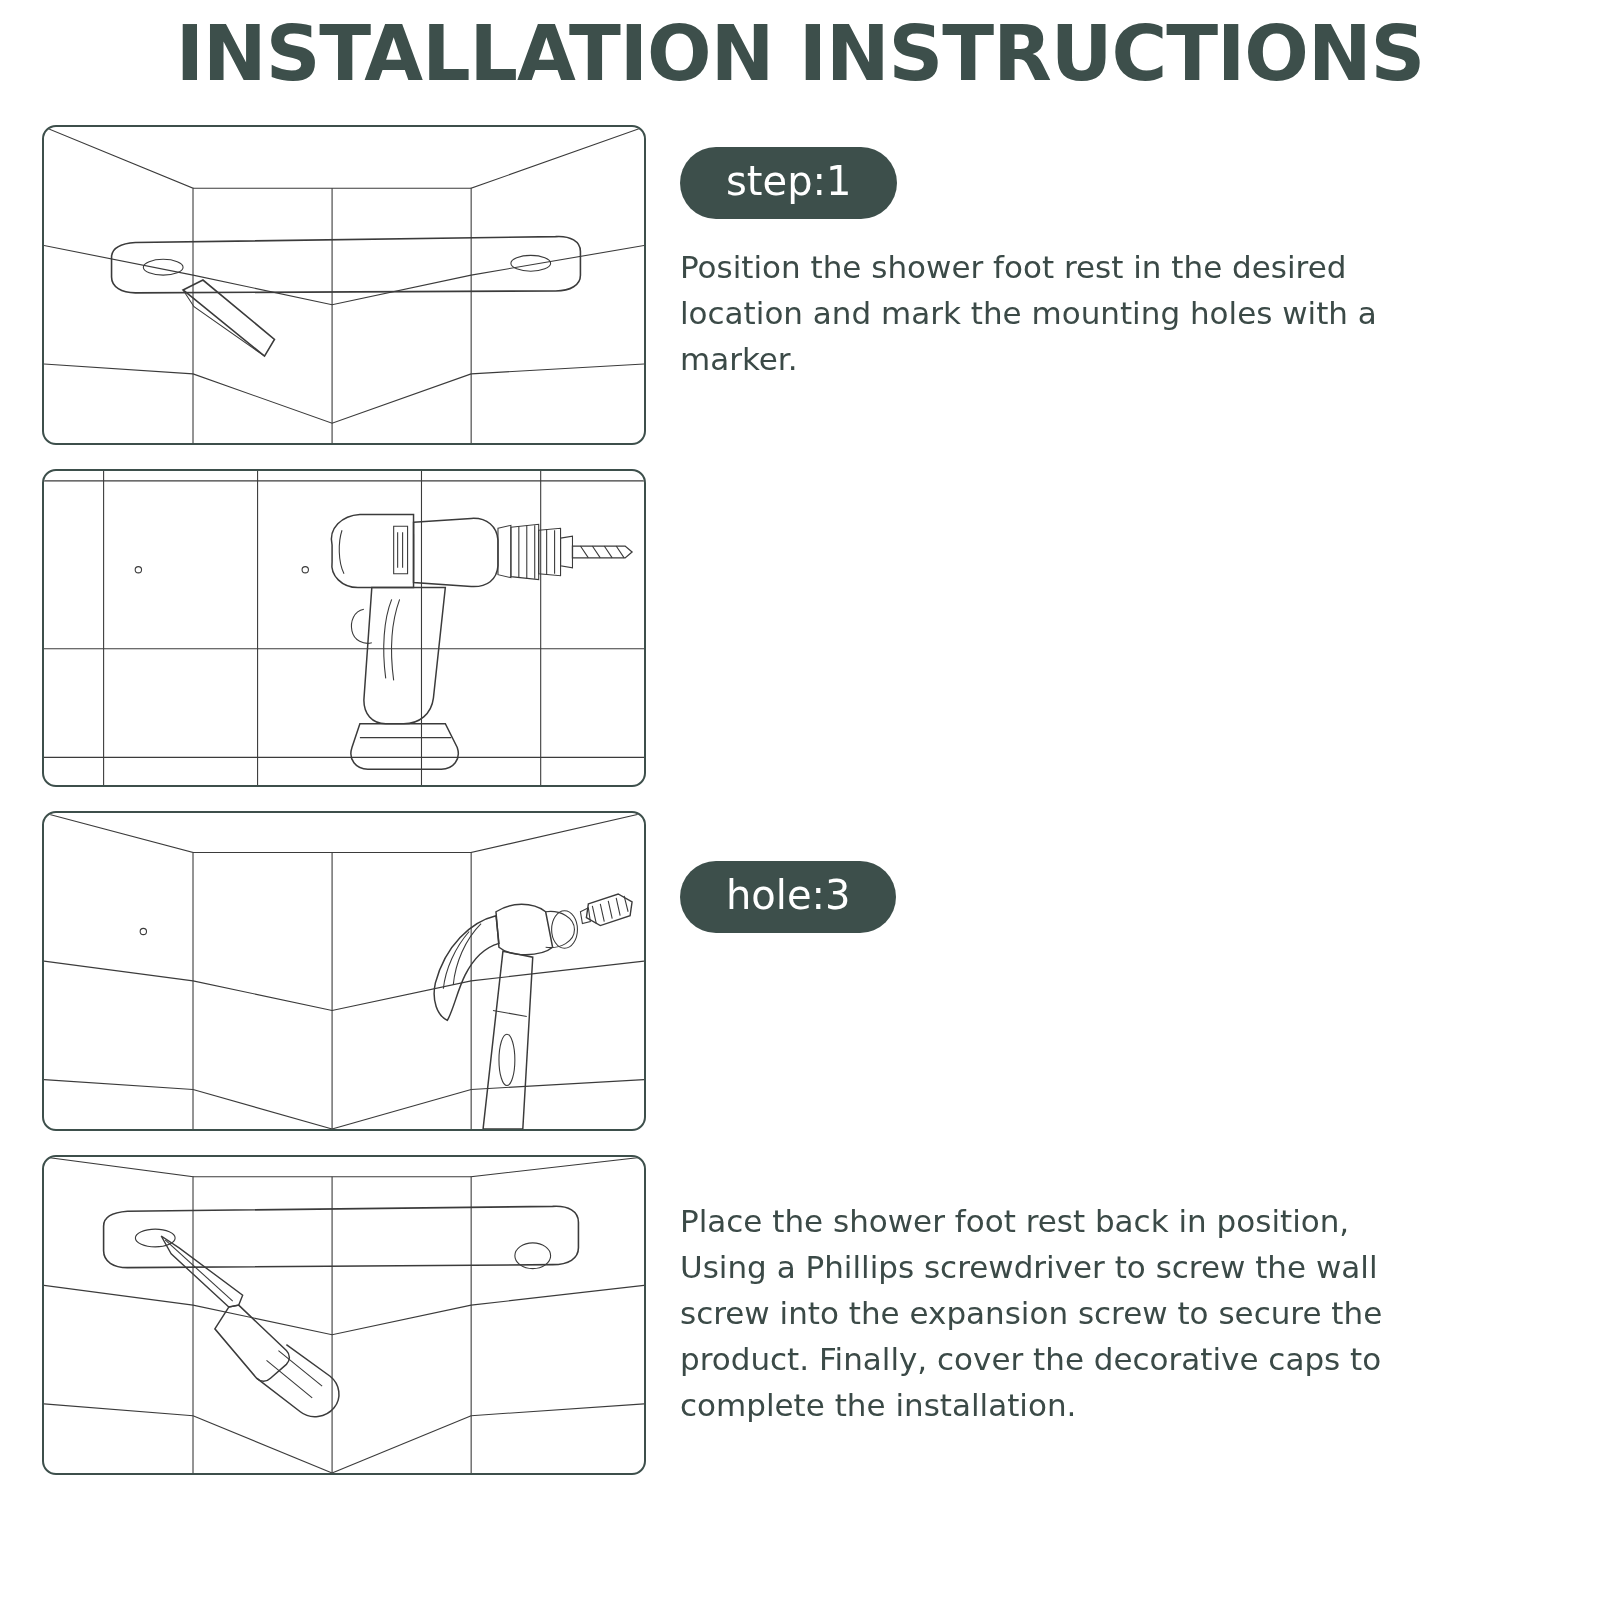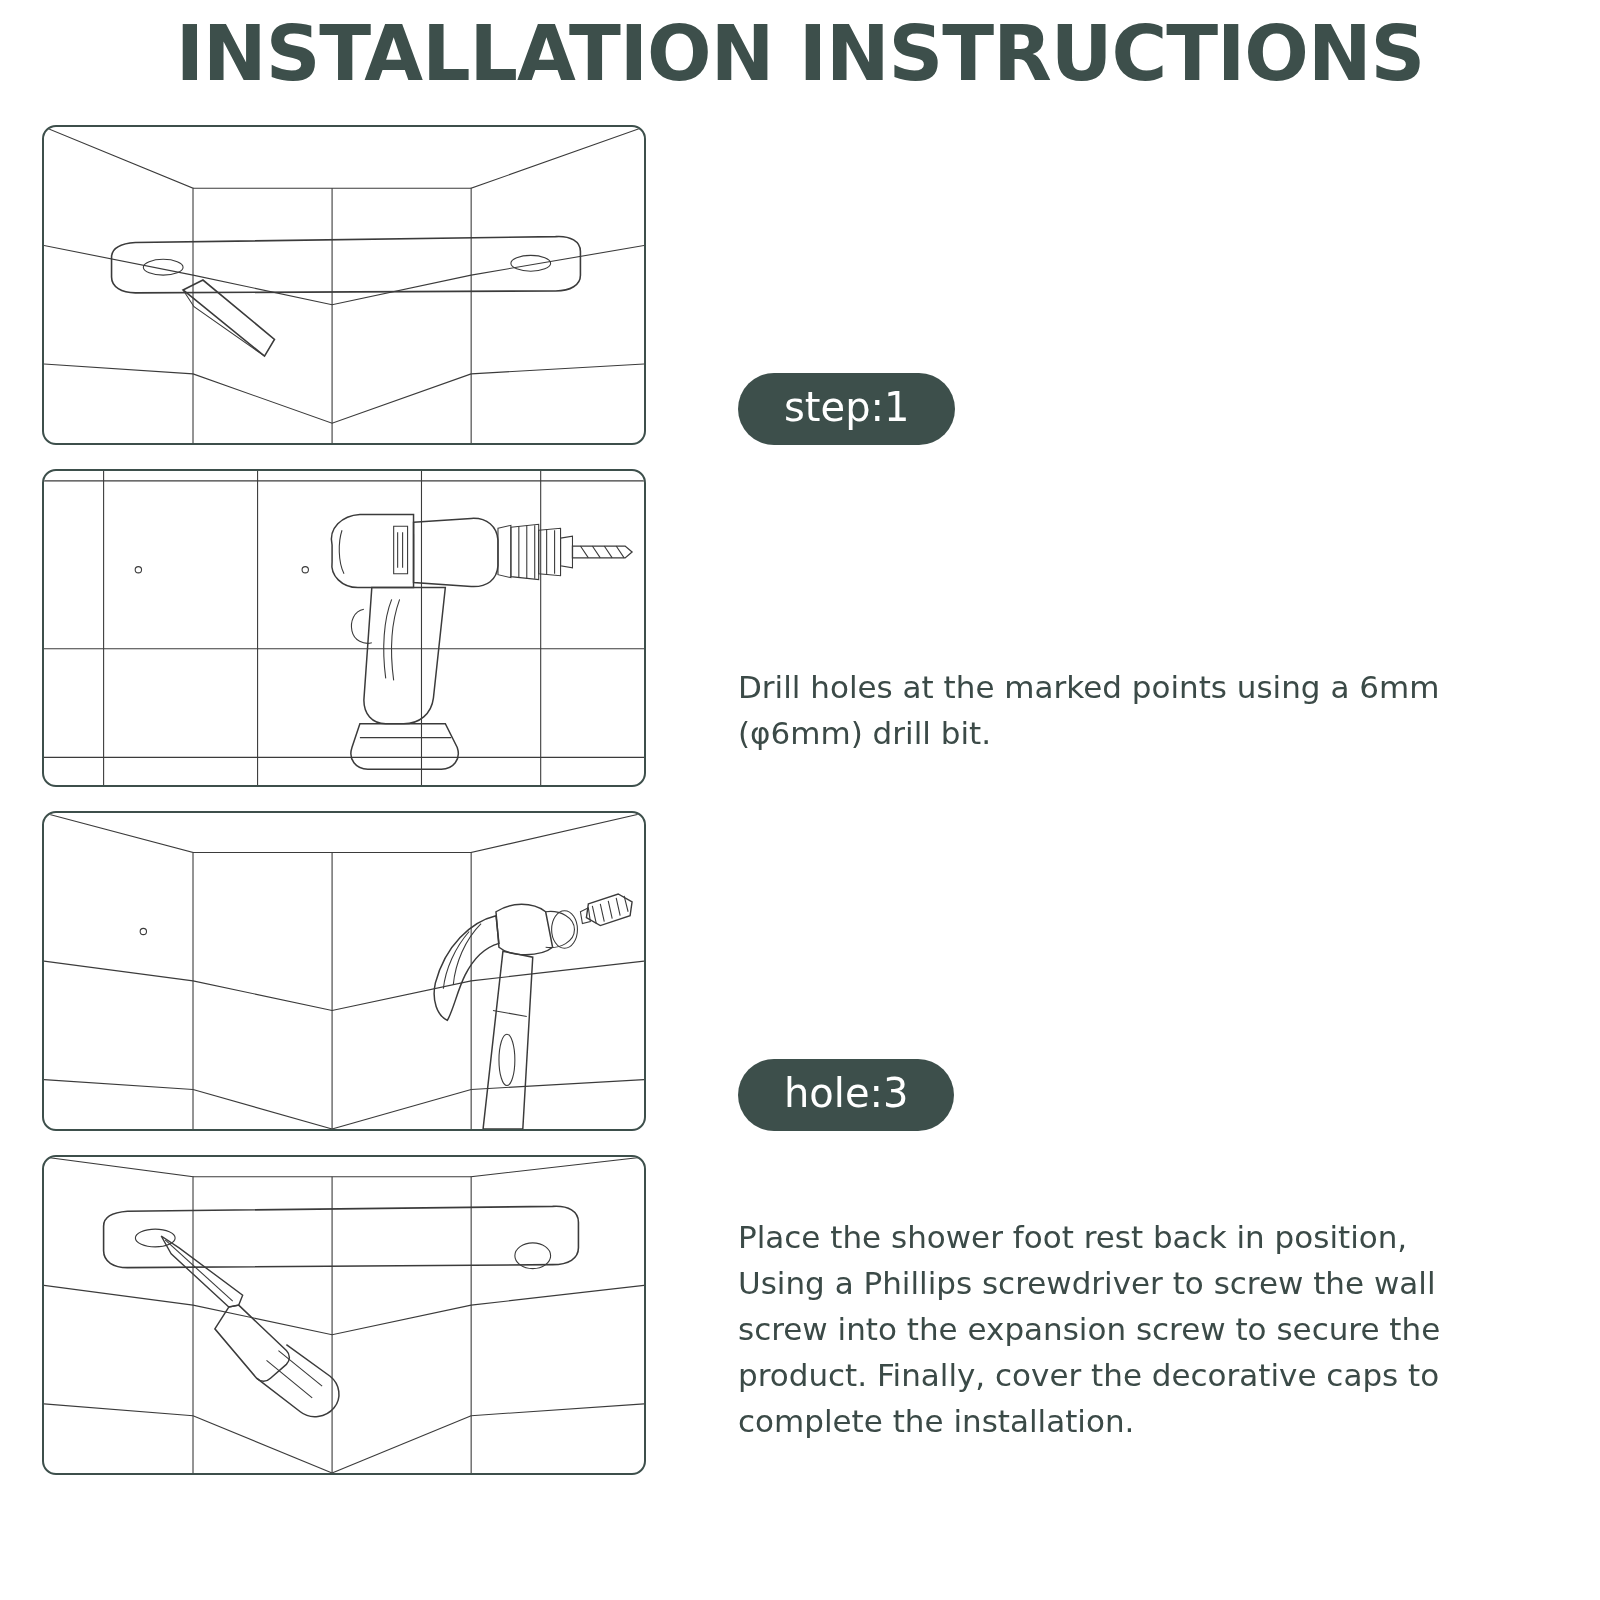--- a/index.html
+++ b/index.html
@@ -34,22 +34,22 @@
   .steps {
     margin-top: 28px;
     display: flex;
     flex-direction: column;
     gap: 24px;
     padding: 0 40px 0 42px;
     box-sizing: border-box;
   }
   .step-row {
     display: flex;
-    align-items: flex-end;
-    gap: 92px;
+    align-items: flex-start;
+    gap: 34px;
   }
   .illus {
     width: 604px;
     flex: 0 0 604px;
     border: 2px solid #3d4f4b;
     border-radius: 14px;
     background: #ffffff;
     box-sizing: border-box;
     overflow: hidden;
   }
@@ -116,20 +116,21 @@
             <ellipse cx="120" cy="142" rx="20" ry="8"></ellipse>
             <ellipse cx="490" cy="138" rx="20" ry="8"></ellipse>
 
             <path d="M140 165 L160 155 L232 215 L222 232 Z" stroke-width="1.6"></path>
             <path d="M140 165 L151 182 L222 232"></path>
           </g>
         </svg>
       </div>
       <div class="text-col">
         <div class="badge">step:1</div>
+        <p class="desc">Position the shower foot rest in the desired location and mark the mounting holes with a marker.</p>
       </div>
     </div>
 
     <div class="step-row r2">
       <div class="illus h2">
         <svg viewBox="0 0 604 318" preserveAspectRatio="none" xmlns="http://www.w3.org/2000/svg">
           <g stroke="#3b3b3b" stroke-width="1.1" fill="none">
 
             <path d="M0 10 L604 10"></path>
             <path d="M0 180 L604 180"></path>
@@ -164,21 +165,20 @@
             <path d="M358 130 C350 152 348 182 352 212"></path>
 
             <path d="M322 140 C312 142 308 152 310 162 C312 172 322 176 330 174"></path>
 
             <path d="M318 256 L404 256 L416 280 C420 292 412 302 400 302 L326 302 C314 302 306 292 310 280 Z" stroke-width="1.5"></path>
             <path d="M318 270 L410 270"></path>
           </g>
         </svg>
       </div>
       <div class="text-col">
-        <p class="desc">Drill holes at the marked points using a 6mm (φ6mm) drill bit.</p>
       </div>
     </div>
 
     <div class="step-row r3">
       <div class="illus h3">
         <svg viewBox="0 0 604 320" preserveAspectRatio="none" xmlns="http://www.w3.org/2000/svg">
           <g stroke="#3b3b3b" stroke-width="1.1" fill="none">
             <path d="M0 0 L150 40 L150 320"></path>
             <path d="M604 0 L430 40 L430 320"></path>
             <path d="M150 40 L430 40"></path>

